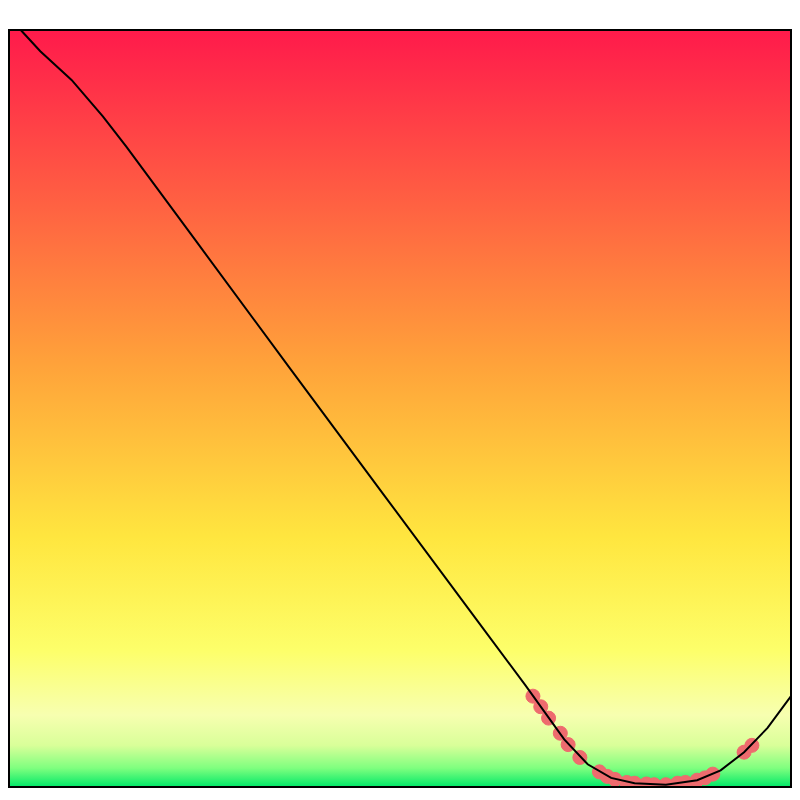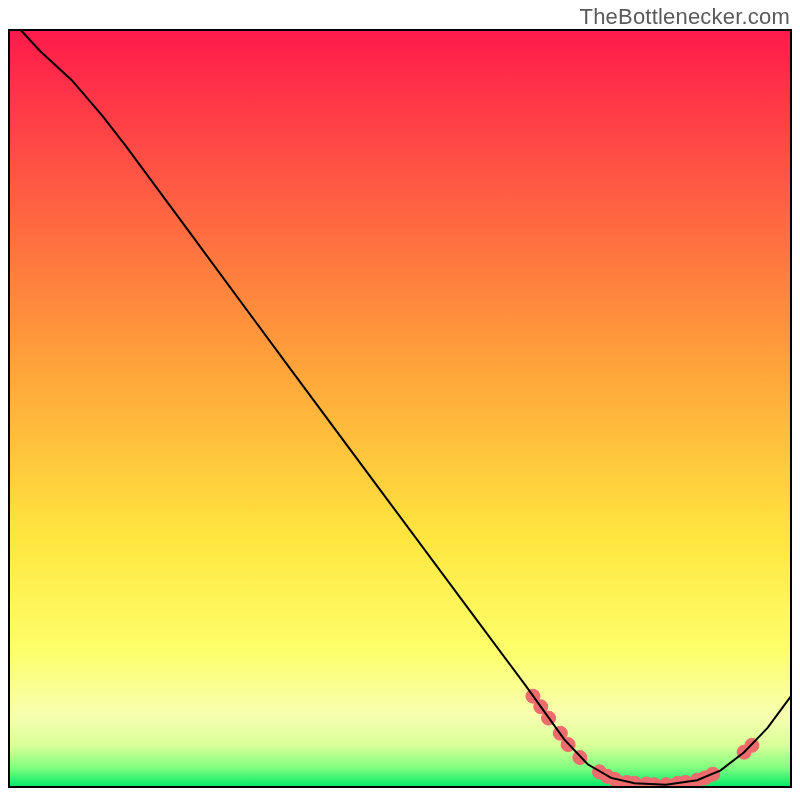--- a/index.html
+++ b/index.html
@@ -30,21 +30,20 @@
     left: 0;
     top: 0;
     width: 800px;
     height: 800px;
   }
 </style>
 </head>
 <body>
 
 <div class="chart-wrapper">
-  <div class="attribution">TheBottlenecker.com</div>
 
   <svg class="plot" viewBox="0 0 800 800" preserveAspectRatio="none">
     <defs>
       <linearGradient id="bg-grad" x1="0" y1="0" x2="0" y2="1">
           <stop offset="0%" stop-color="#ff1a4b"></stop>
           <stop offset="44%" stop-color="#ffa23a"></stop>
           <stop offset="67%" stop-color="#ffe63f"></stop>
           <stop offset="82%" stop-color="#fdff6a"></stop>
           <stop offset="90.5%" stop-color="#f7ffb0"></stop>
           <stop offset="94.5%" stop-color="#d9ff99"></stop>

